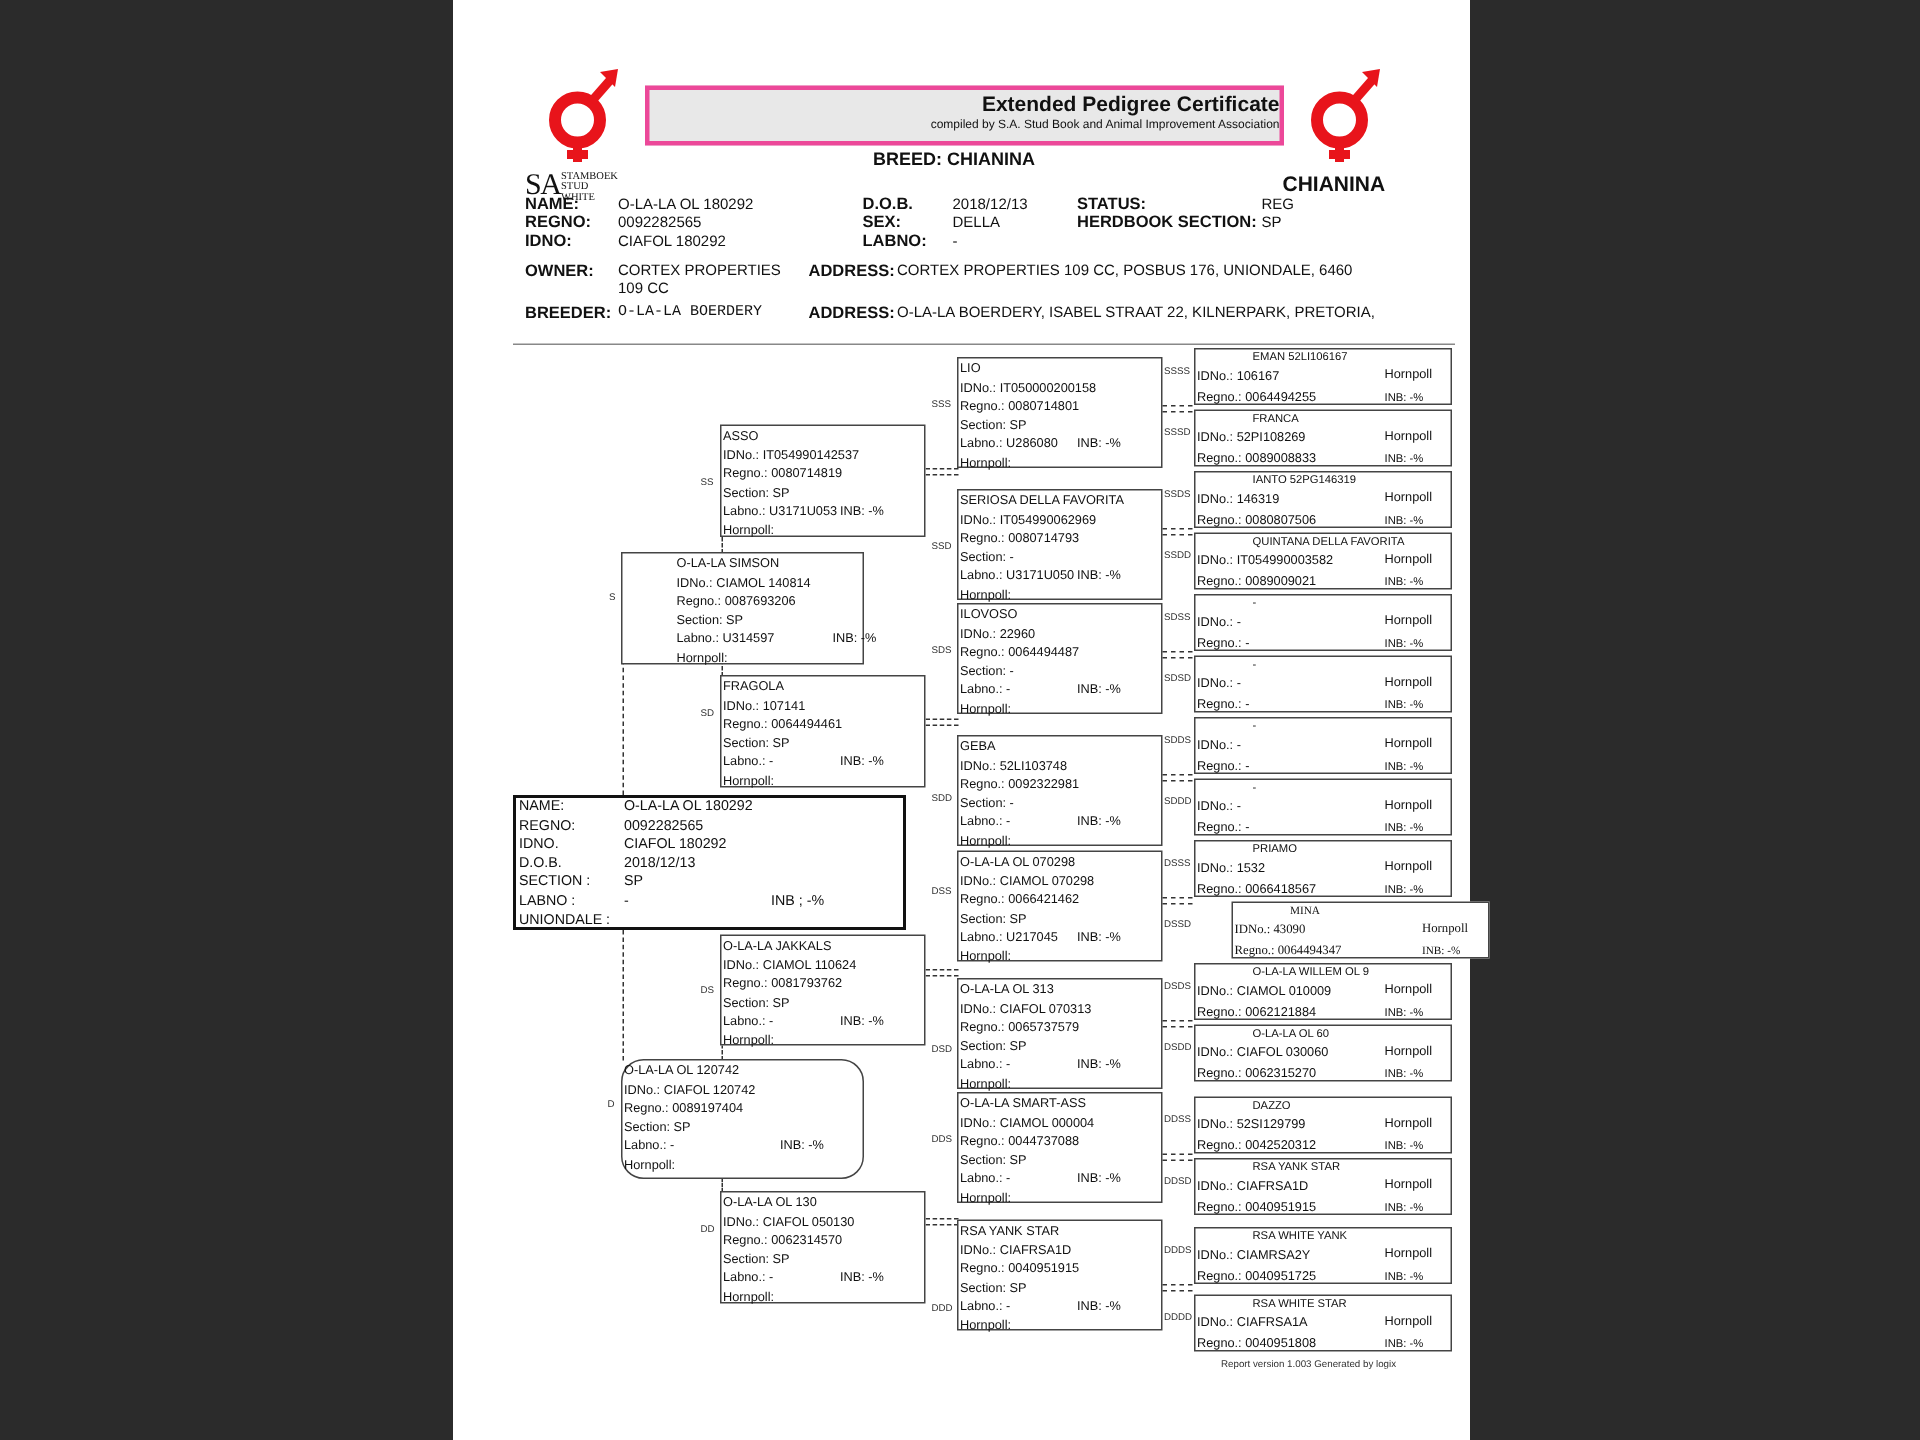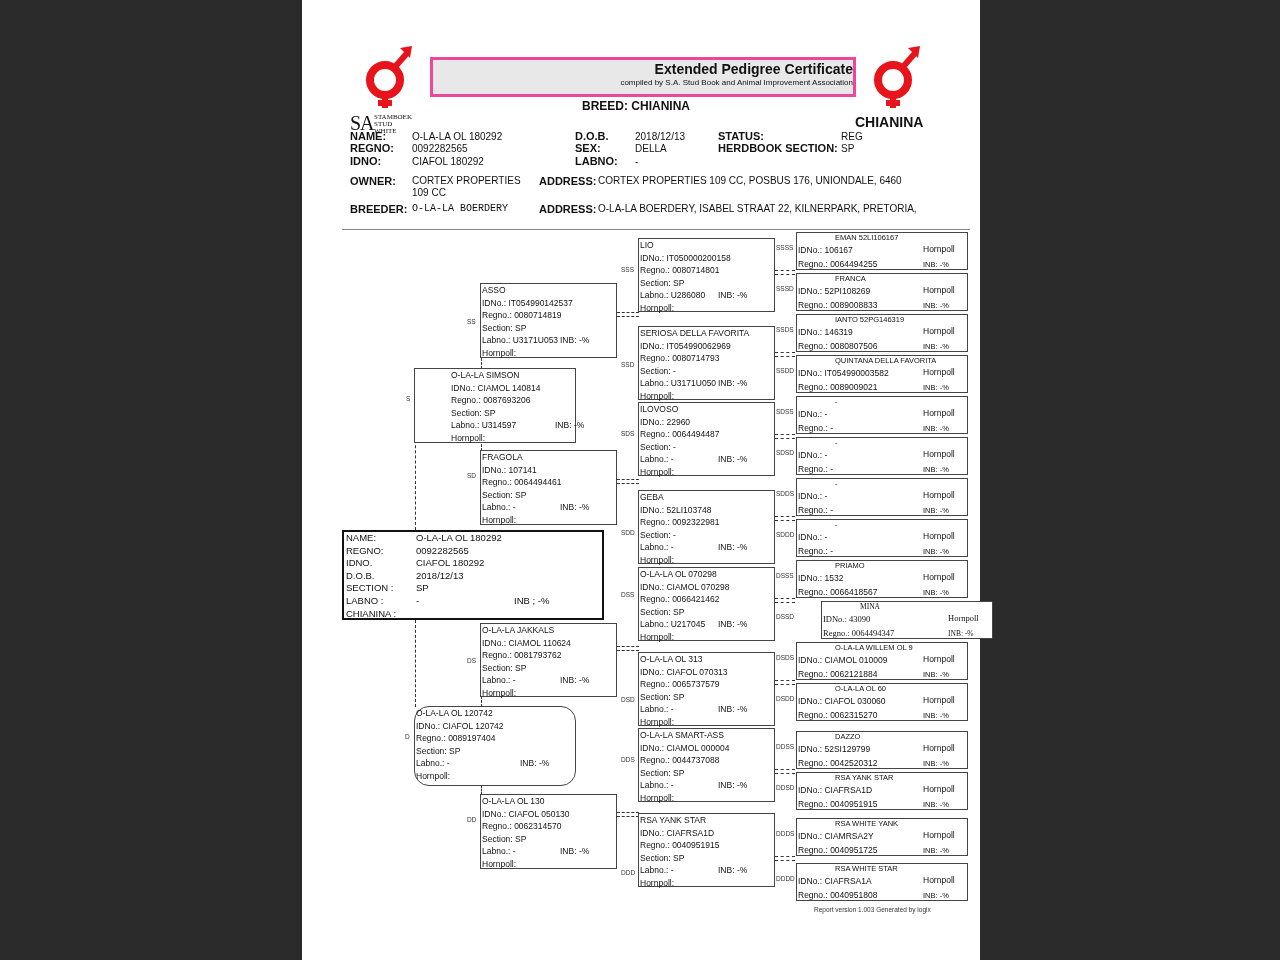--- a/index.html
+++ b/index.html
@@ -136,21 +136,21 @@
     <div class="r">
         <span class="k">SECTION :</span>
         <span class="v">SP</span>
       </div>
     <div class="r">
         <span class="k">LABNO :</span>
         <span class="v">-</span>
         <span class="inb">INB ; -%</span>
       </div>
     <div class="r">
-        <span class="k">CHIANINA :</span>
+        <span class="k">UNIONDALE :</span>
         <span class="v"></span>
       </div>
   </div>
 
   <div id="tree">
       <div class="box" style="left: 112px; top: 368px; width: 162px; height: 75px; padding-left: 36px;">
         <div class="row">O-LA-LA SIMSON</div>
         <div class="row">IDNo.: CIAMOL  140814</div>
         <div class="row">Regno.: 0087693206</div>
         <div class="row">Section: SP</div>

